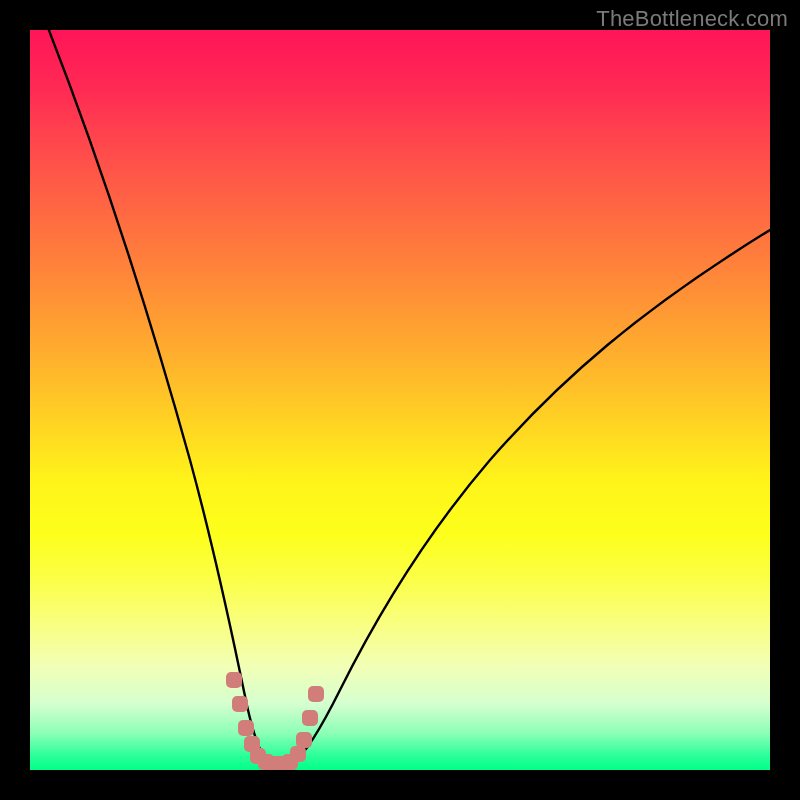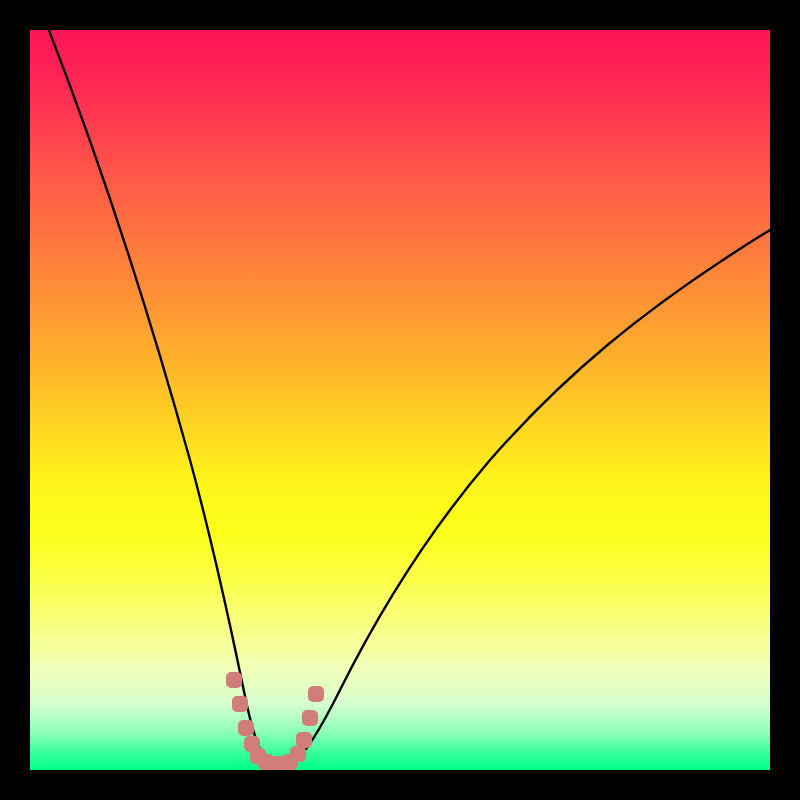--- a/index.html
+++ b/index.html
@@ -101,13 +101,14 @@
         <rect x="244" y="726" width="16" height="16" rx="5"></rect>
         <rect x="252" y="724" width="16" height="16" rx="5"></rect>
         <rect x="260" y="716" width="16" height="16" rx="5"></rect>
         <rect x="266" y="702" width="16" height="16" rx="5"></rect>
         <rect x="272" y="680" width="16" height="16" rx="5"></rect>
         <rect x="278" y="656" width="16" height="16" rx="5"></rect>
       </g>
     </svg>
   </div>
 
+  <div class="watermark">TheBottleneck.com</div>
 </div>
 
 </body></html>

